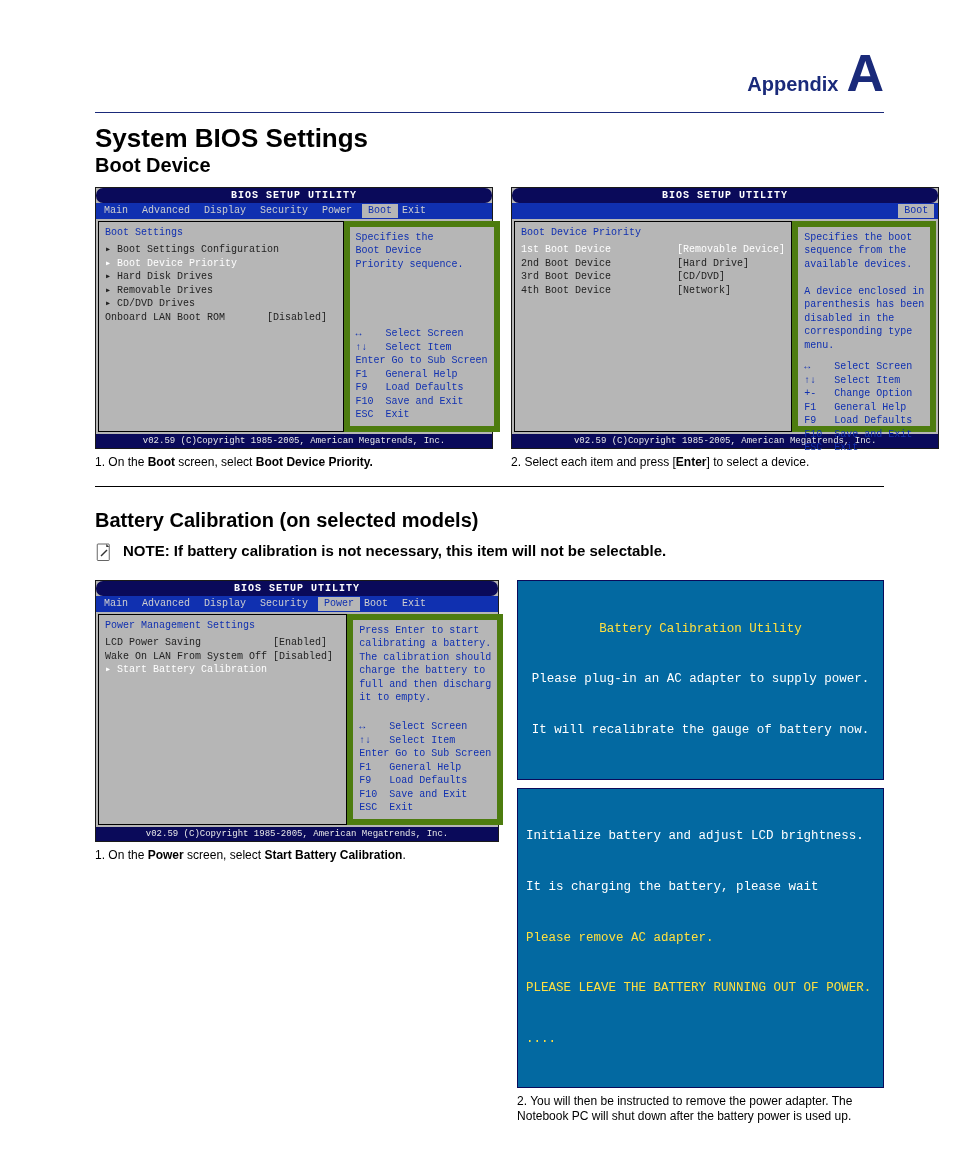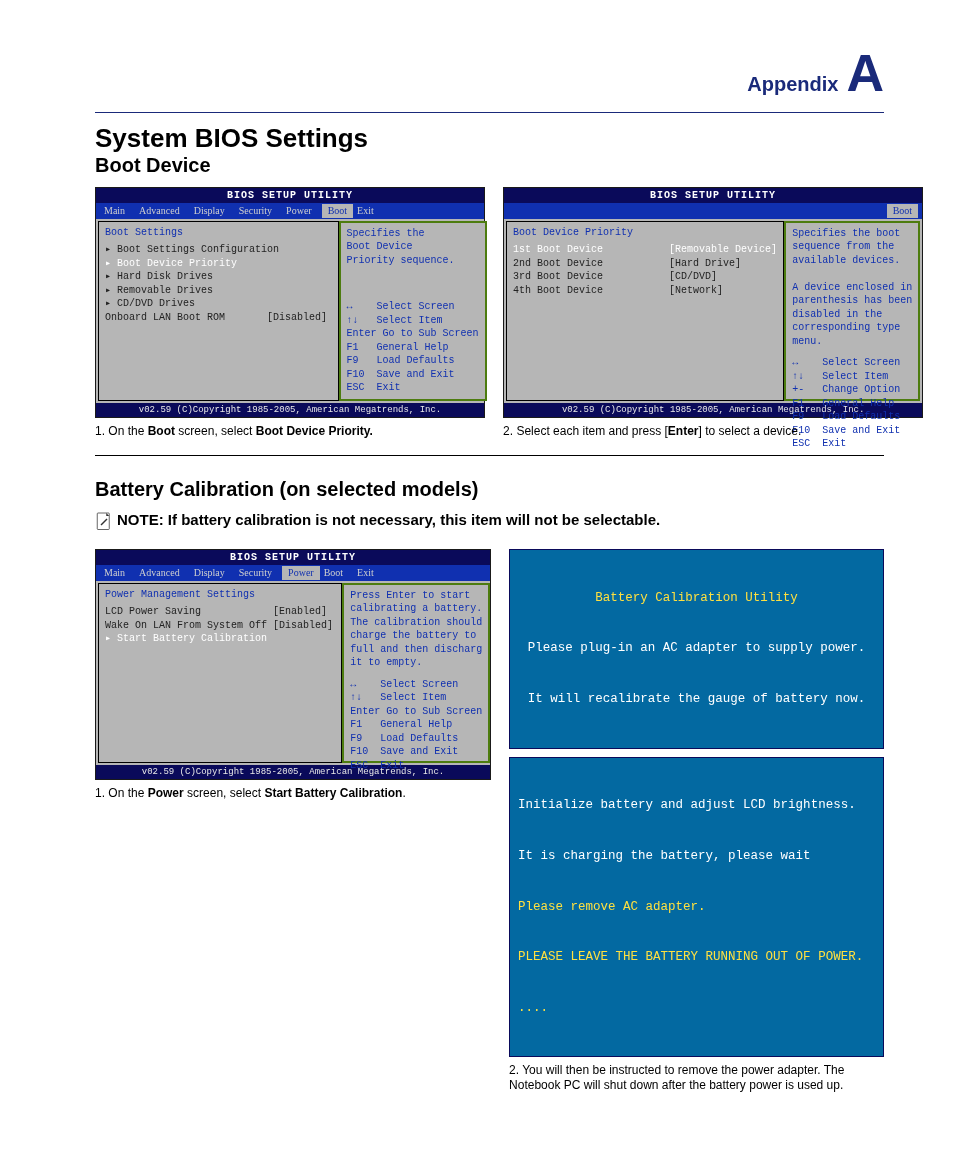--- a/index.html
+++ b/index.html
@@ -27,59 +27,59 @@
   
   .bios {
     border: 1px solid #1a1a1a;
     font-family: "Courier New", monospace;
     font-size: 10px;
     line-height: 1.35;
     background: #b6b6b6;
   }
   .bios .titlebar {
     background: #0a0a5a; color: #fff; text-align: center;
-    font-weight: bold; letter-spacing: 1px; padding: 1px 0;
+    font-weight: bold; letter-spacing: 1px; padding: 1px 0; border-radius: 7px;
   }
   .bios .menubar {
     background: #1030b0; color: #cfcfcf; display: flex;
     padding: 1px 4px; font-size: 10px;
   }
-  .bios .menubar span { padding: 0 10px 0 4px; font-family: Liberation Serif, serif; }
+  .bios .menubar span { padding: 0 10px 0 4px; }
   .bios .menubar .active { background: #b6b6b6; color: #1030b0; padding: 0 6px; }
-  .bios .body { display: flex; height: 184px; }
+  .bios .body { display: flex; height: 215px; }
   .bios .left {
     flex: 0 0 62%; border: 1px solid #000; margin: 2px 0 2px 2px;
     background: #b6b6b6; color: #1030b0; padding: 4px 6px;
   }
   .bios .left .sectitle { color: #1030b0; font-weight: normal; margin-bottom: 4px; }
   .bios .left .row { white-space: pre; color: #222; }
   .bios .left .row.sel { color: #fff; }
   .bios .right {
-    flex: 1; border: 2px solid #4d7c0f; margin: 2px 2px 2px 0;
+    flex: 1; border: 6px solid #4d7c0f; margin: 2px 2px 2px 0;
     background: #b6b6b6; color: #1030b0; padding: 4px 6px;
     display: flex; flex-direction: column;
   }
   .bios .right .desc { flex: 0 0 auto; margin-bottom: 8px; }
   .bios .right .keys { margin-top: auto; white-space: pre; }
   .bios .footer {
     background: #0a0a5a; color: #e8e8e8; text-align: center;
     font-size: 9px; padding: 1px 0;
   }
 
   
   .util {
     background: #0369a1; color: #fff;
     font-family: "Courier New", monospace; font-size: 12.5px;
     padding: 6px 8px; line-height: 1.35;
     border: 1px solid #0a0a5a; white-space: pre-wrap;
   }
   .util .title { color: #ffe040; text-align: center; font-weight: normal; }
   .util .yellow { color: #ffe040; }
 
-  .note-row { display: flex; align-items: flex-start; gap: 4px; margin: 10px 0 16px; }
+  .note-row { display: flex; align-items: flex-start; gap: 10px; margin: 10px 0 16px; }
   .note-icon { width: 18px; height: 22px; flex: 0 0 18px; }
   .note-text { font-weight: bold; font-size: 15px; text-align: justify; }
   .body-text { font-size: 12px; line-height: 1.25; margin-top: 6px; }
 </style>
 </head>
 <body>
 
 <div class="hdr-line">
   <span class="hdr-word">Appendix</span>
   <span class="hdr-letter">A</span>

